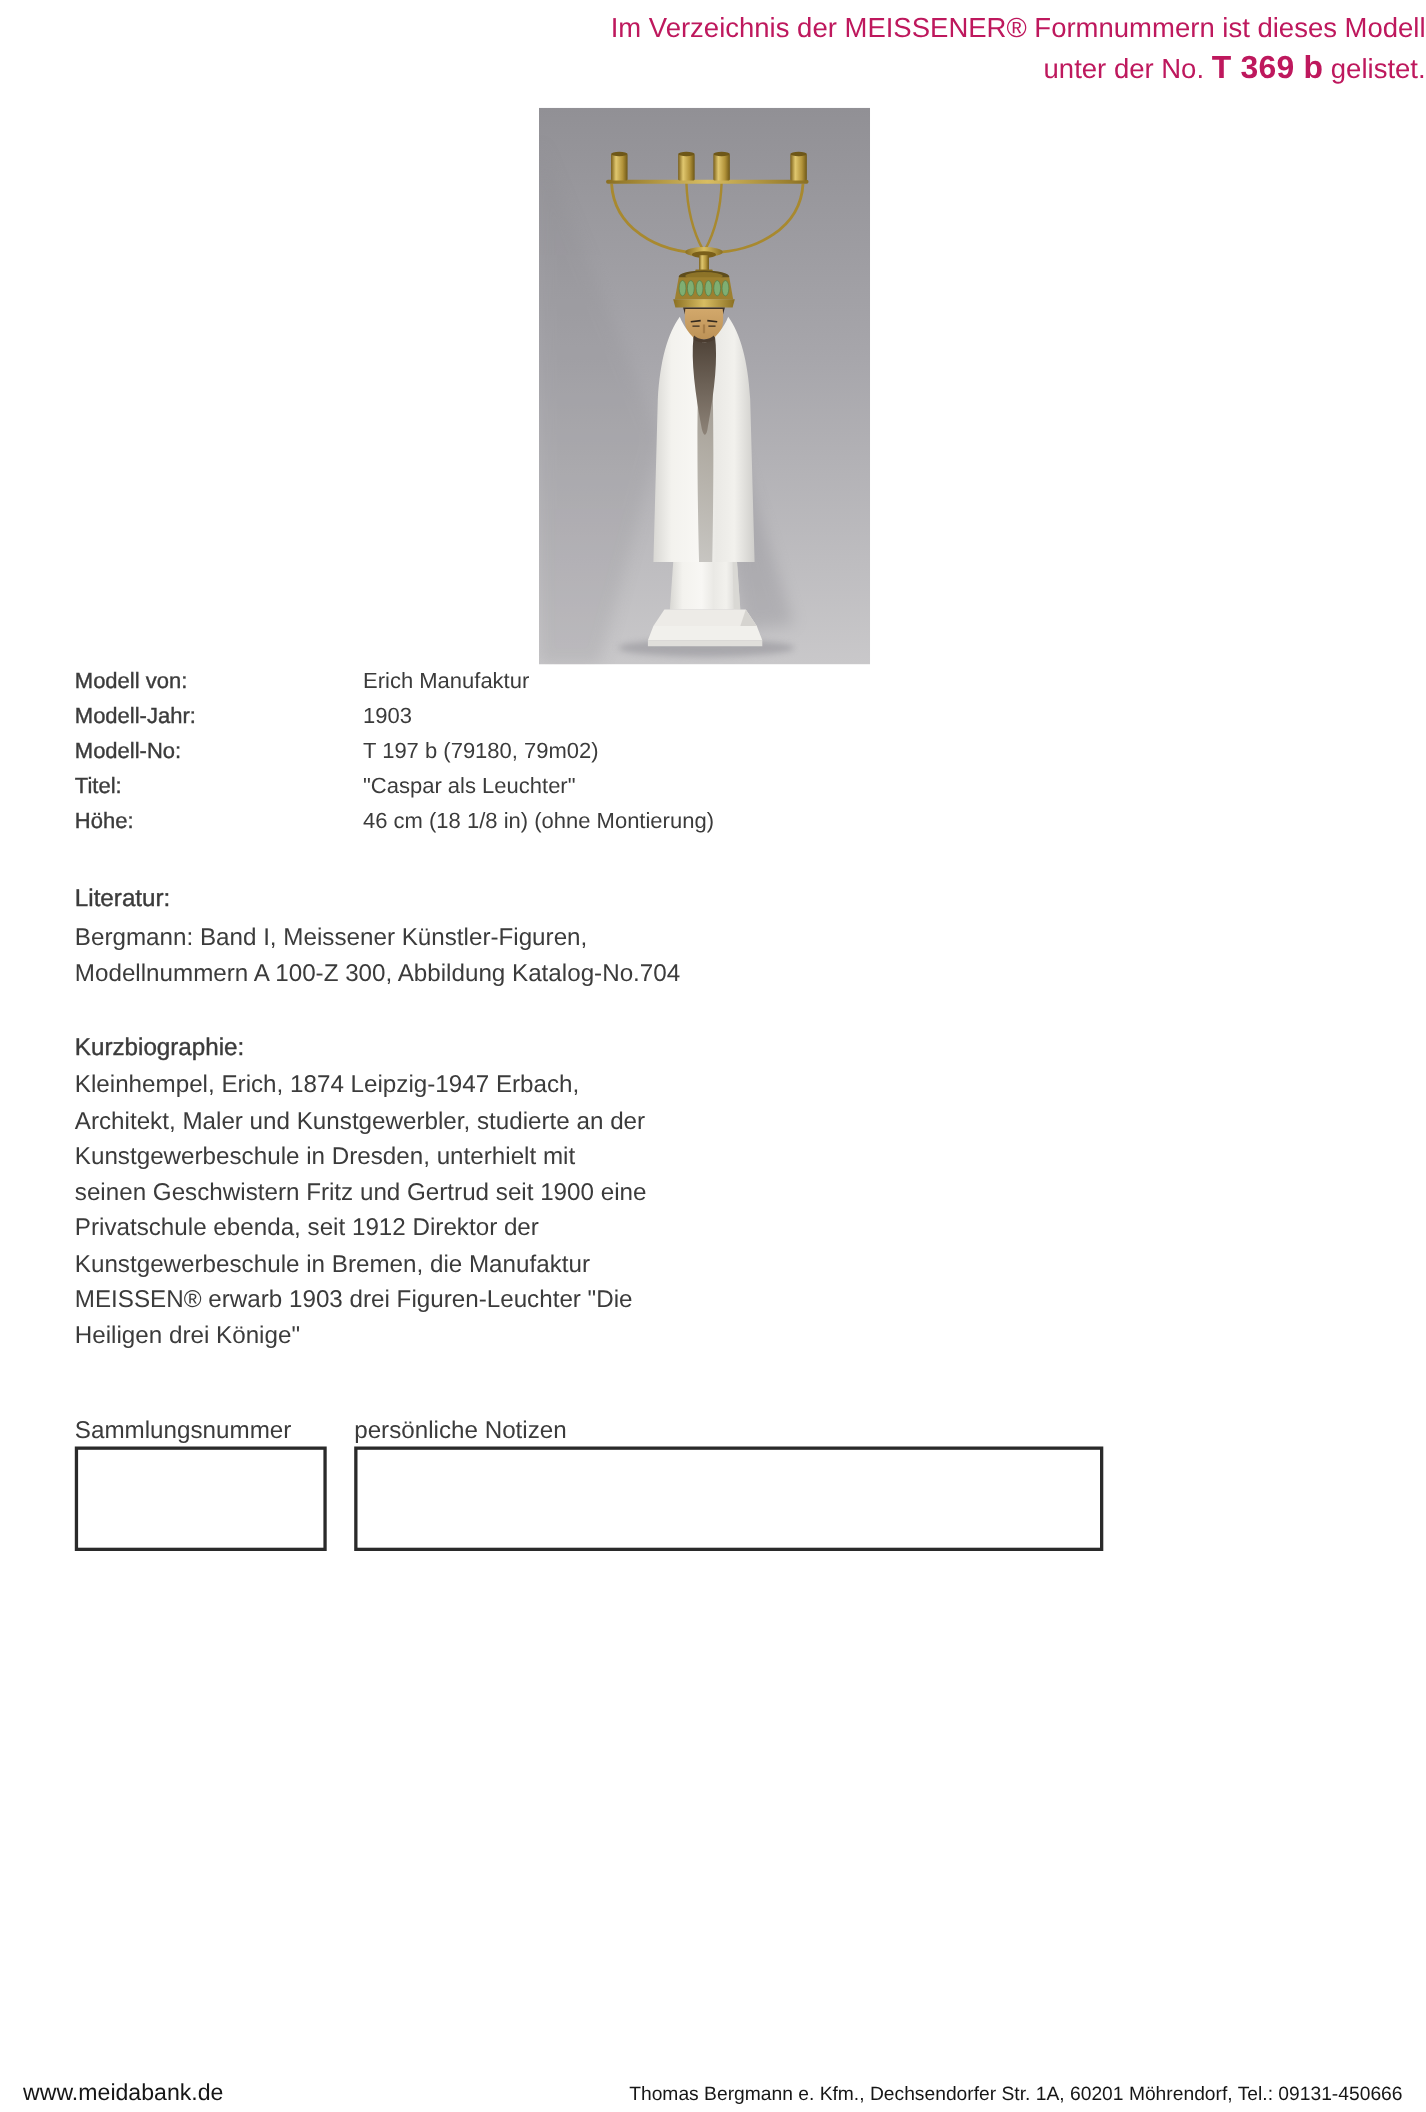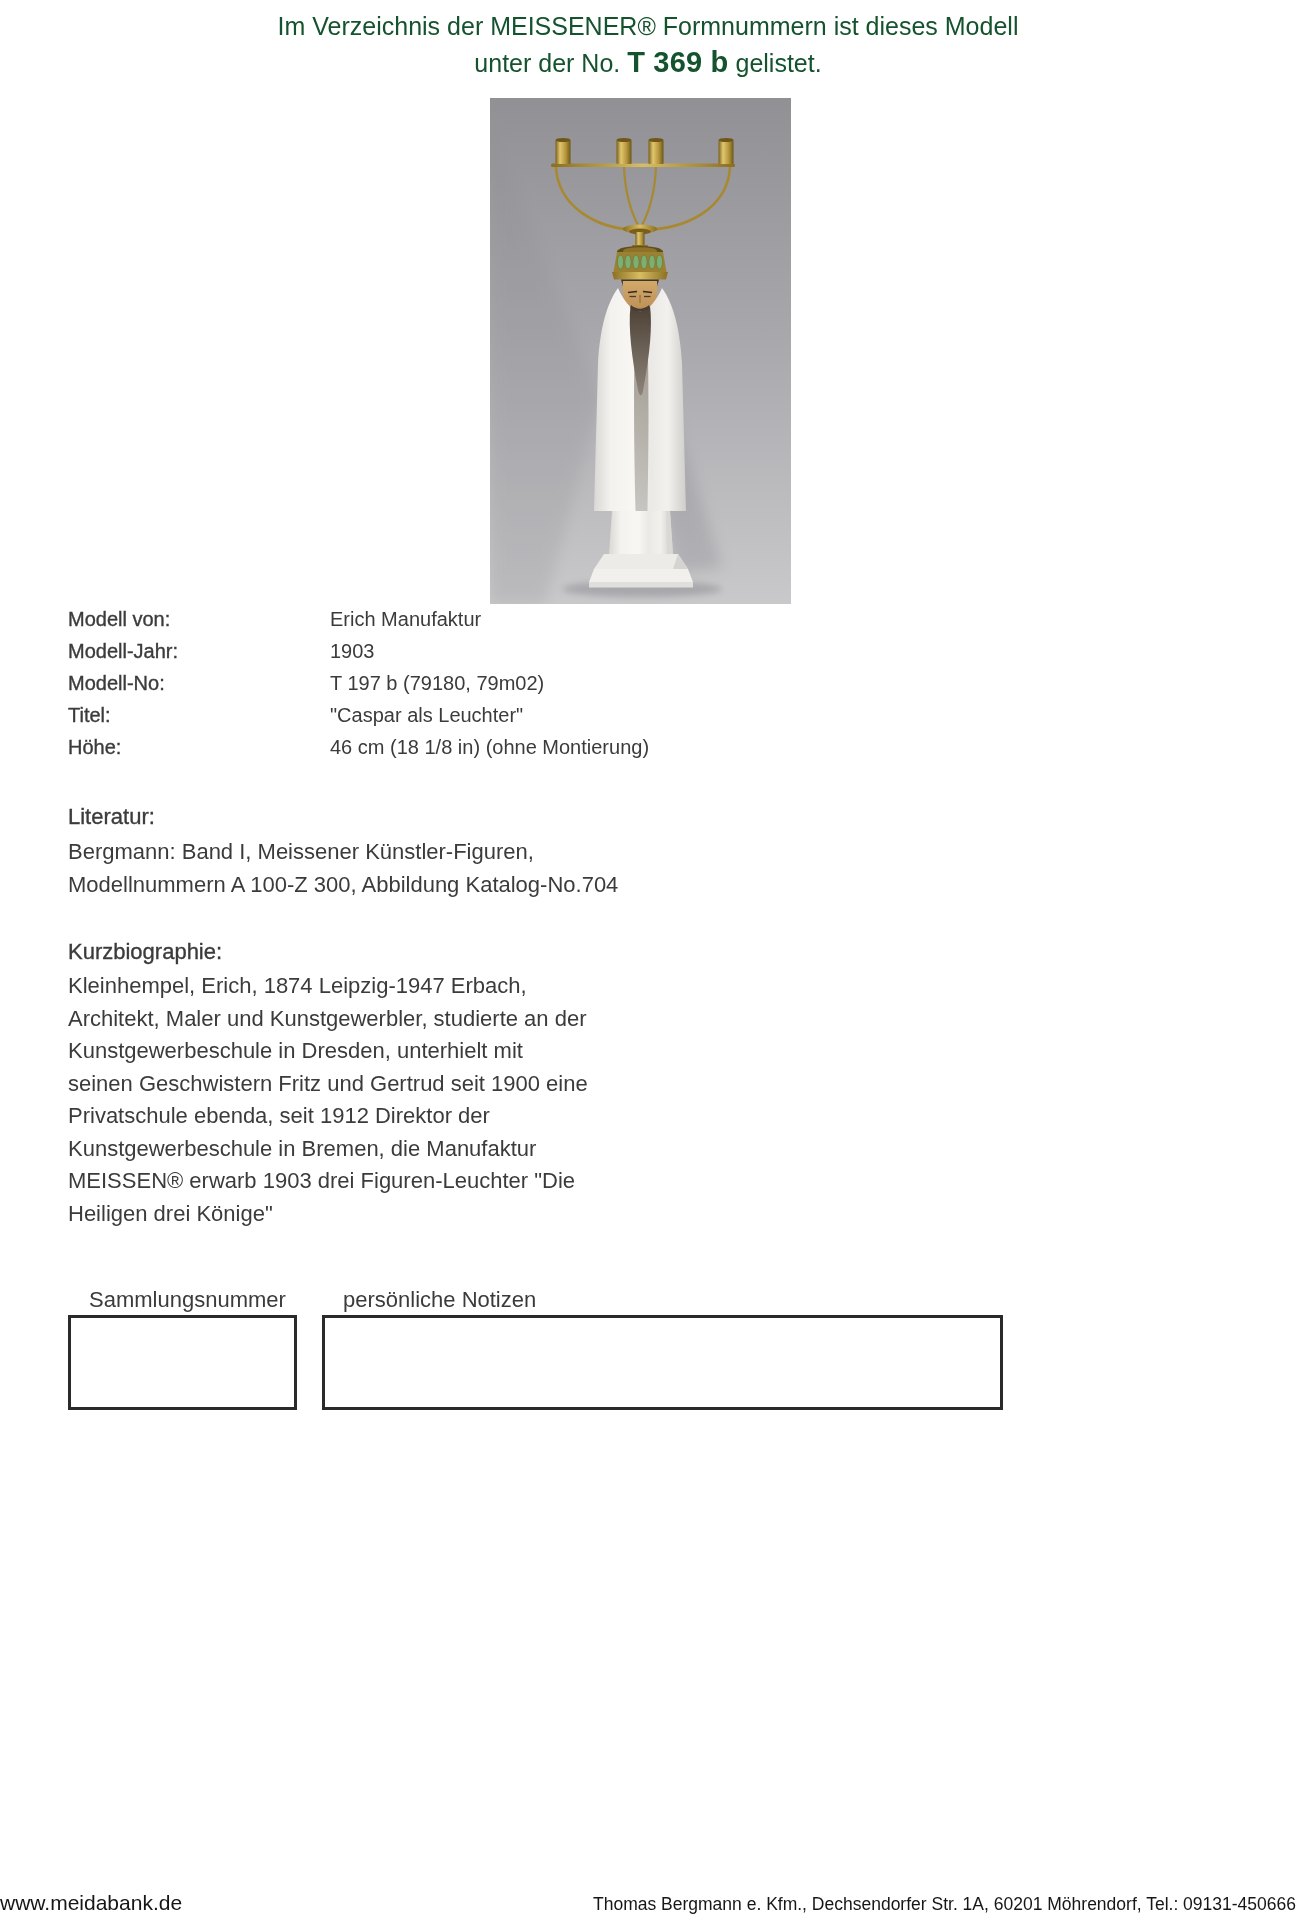--- a/index.html
+++ b/index.html
@@ -1,51 +1,51 @@
 <!DOCTYPE html>
 <html><head>
 <meta charset="utf-8">
 <style>
   html,body{margin:0;padding:0;background:#ffffff;}
   .page{position:relative;width:1296px;height:1920px;background:#ffffff;
         font-family:"Liberation Sans",sans-serif;color:#3b3b3b;overflow:hidden;}
 
   
-  .hdr{position:absolute;top:8px;left:0;width:100%;text-align:center;
-       font-size:25px;line-height:36px;color:#14532d;}
+  .hdr{position:absolute;top:8px;left:0;width:100%;text-align:right;
+       font-size:25px;line-height:36px;color:#be185d;}
   .hdr .big{font-size:29px;font-weight:bold;letter-spacing:.2px;}
 
   
   .photo{position:absolute;left:490px;top:98px;width:301px;height:506px;}
   .photo svg{display:block;}
 
   
   .details{position:absolute;left:68px;top:603px;font-size:20px;line-height:32px;}
   .details .row{display:flex;}
   .details .lab{width:262px;flex:0 0 262px;}
   .semilab{-webkit-text-stroke:.35px currentColor;}
 
   .sec{position:absolute;left:68px;font-size:22px;line-height:32px;}
   .pre{white-space:pre-line;}
   .sec-literature{top:801px;}
   .sec-literature .body{margin-top:2px;line-height:33px;}
   .sec-bio{top:936px;}
   .sec-bio .body{margin-top:2px;line-height:32.5px;}
 
   
-  .note-label{position:absolute;top:1286px;font-size:22px;line-height:28px;margin-left:21px;}
+  .note-label{position:absolute;top:1286px;font-size:22px;line-height:28px;}
   .note-label.l1{left:68px;}
   .note-label.l2{left:322px;}
   .notebox{position:absolute;top:1315px;height:95px;box-sizing:border-box;
            border:3px solid #2a2a2a;background:#ffffff;}
   .box-small{left:68px;width:229px;}
   .box-large{left:322px;width:681px;}
 
   
-  .footer{position:absolute;left:0;right:0;bottom:5px;padding:0 0;
+  .footer{position:absolute;left:0;right:0;bottom:5px;padding:0 21px;
           display:flex;justify-content:space-between;align-items:baseline;color:#161616;}
   .footer .site{font-size:21px;}
   .footer .contact{font-size:17.5px;}
 </style>
 </head>
 <body>
 
 <div class="page">
 
   <div class="hdr">

